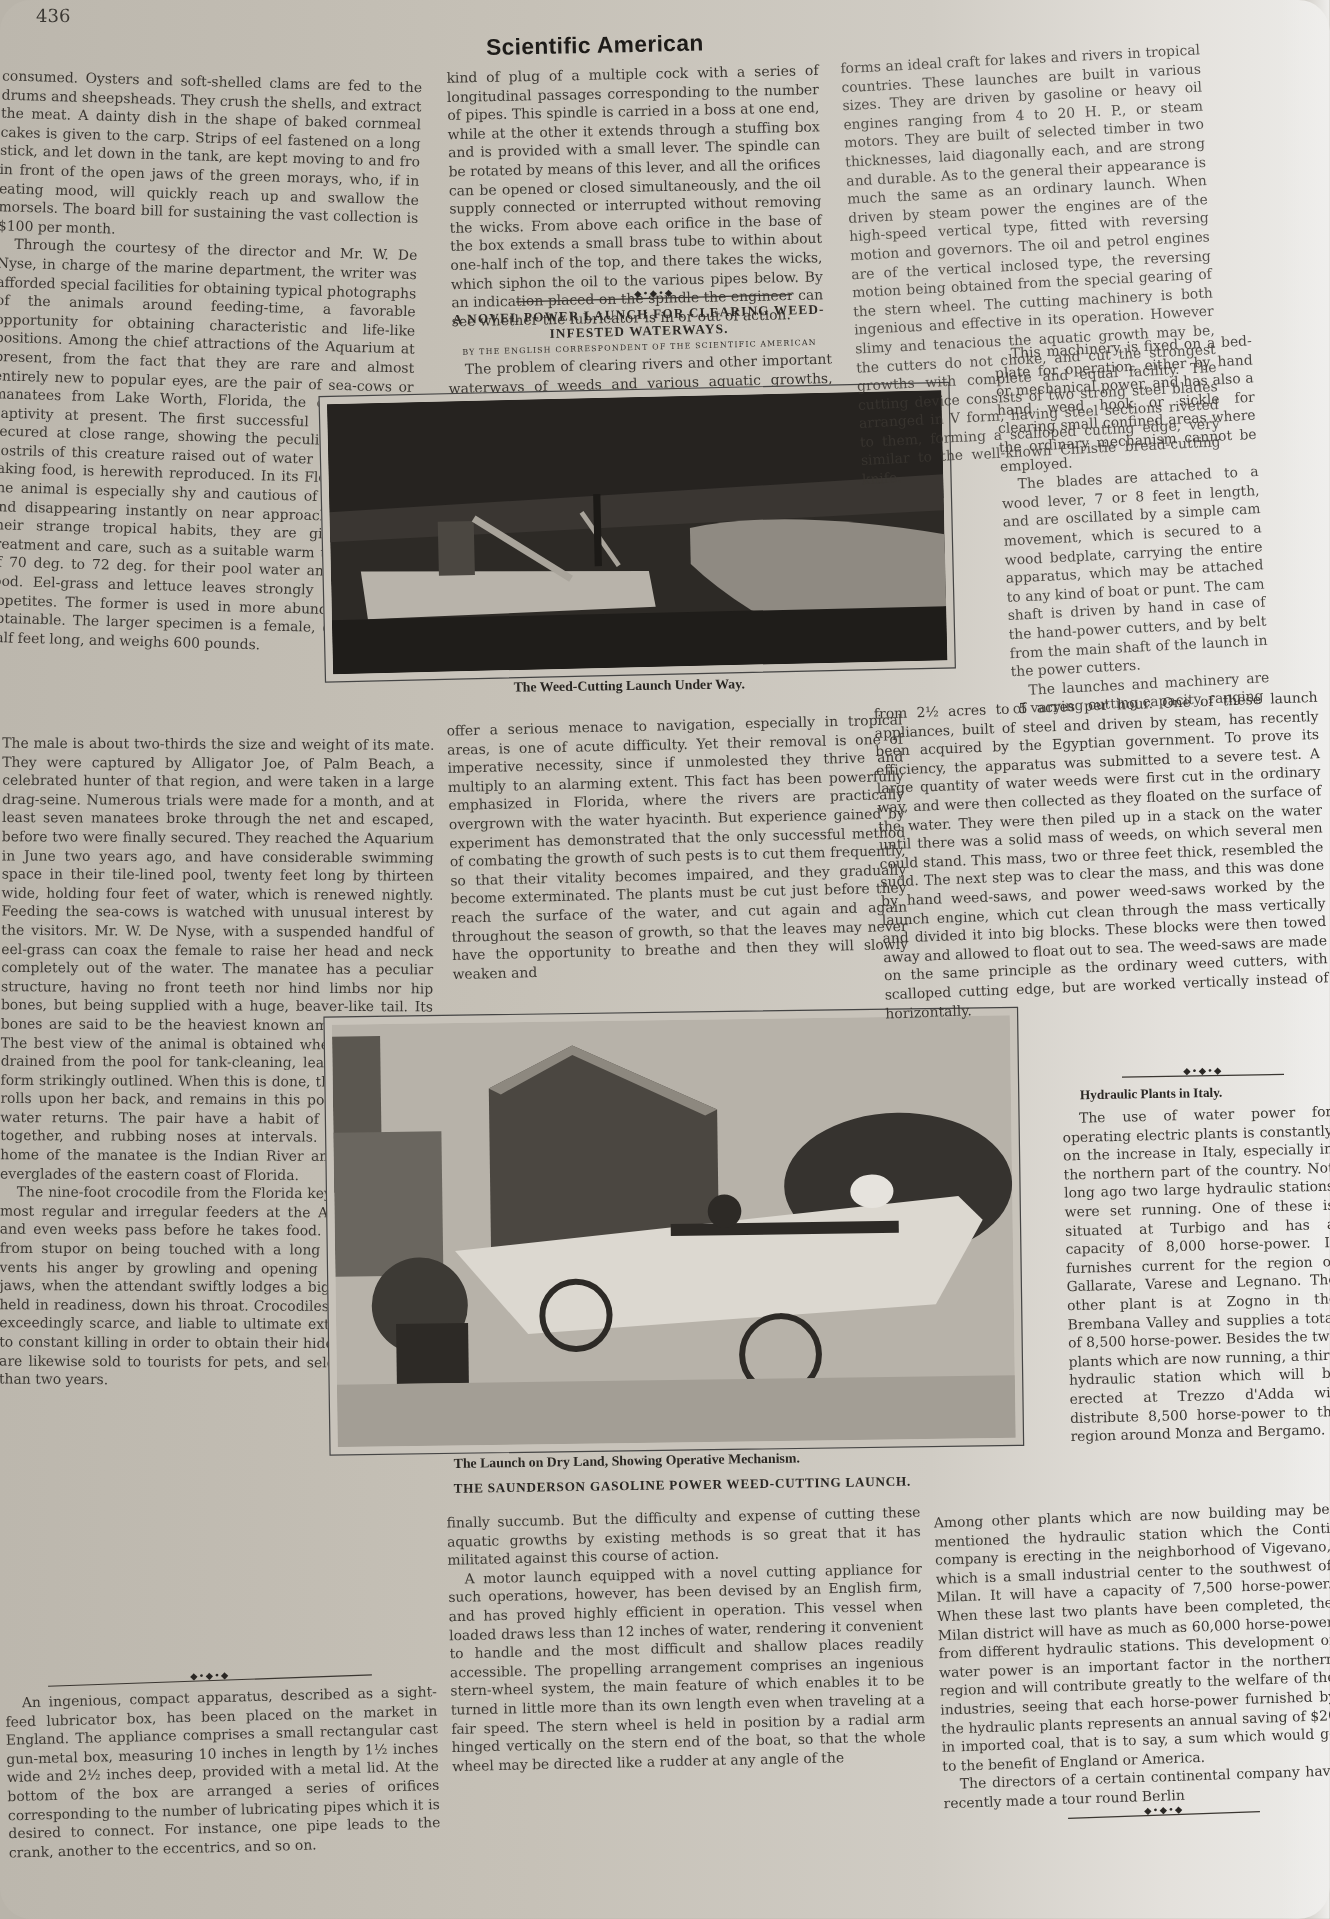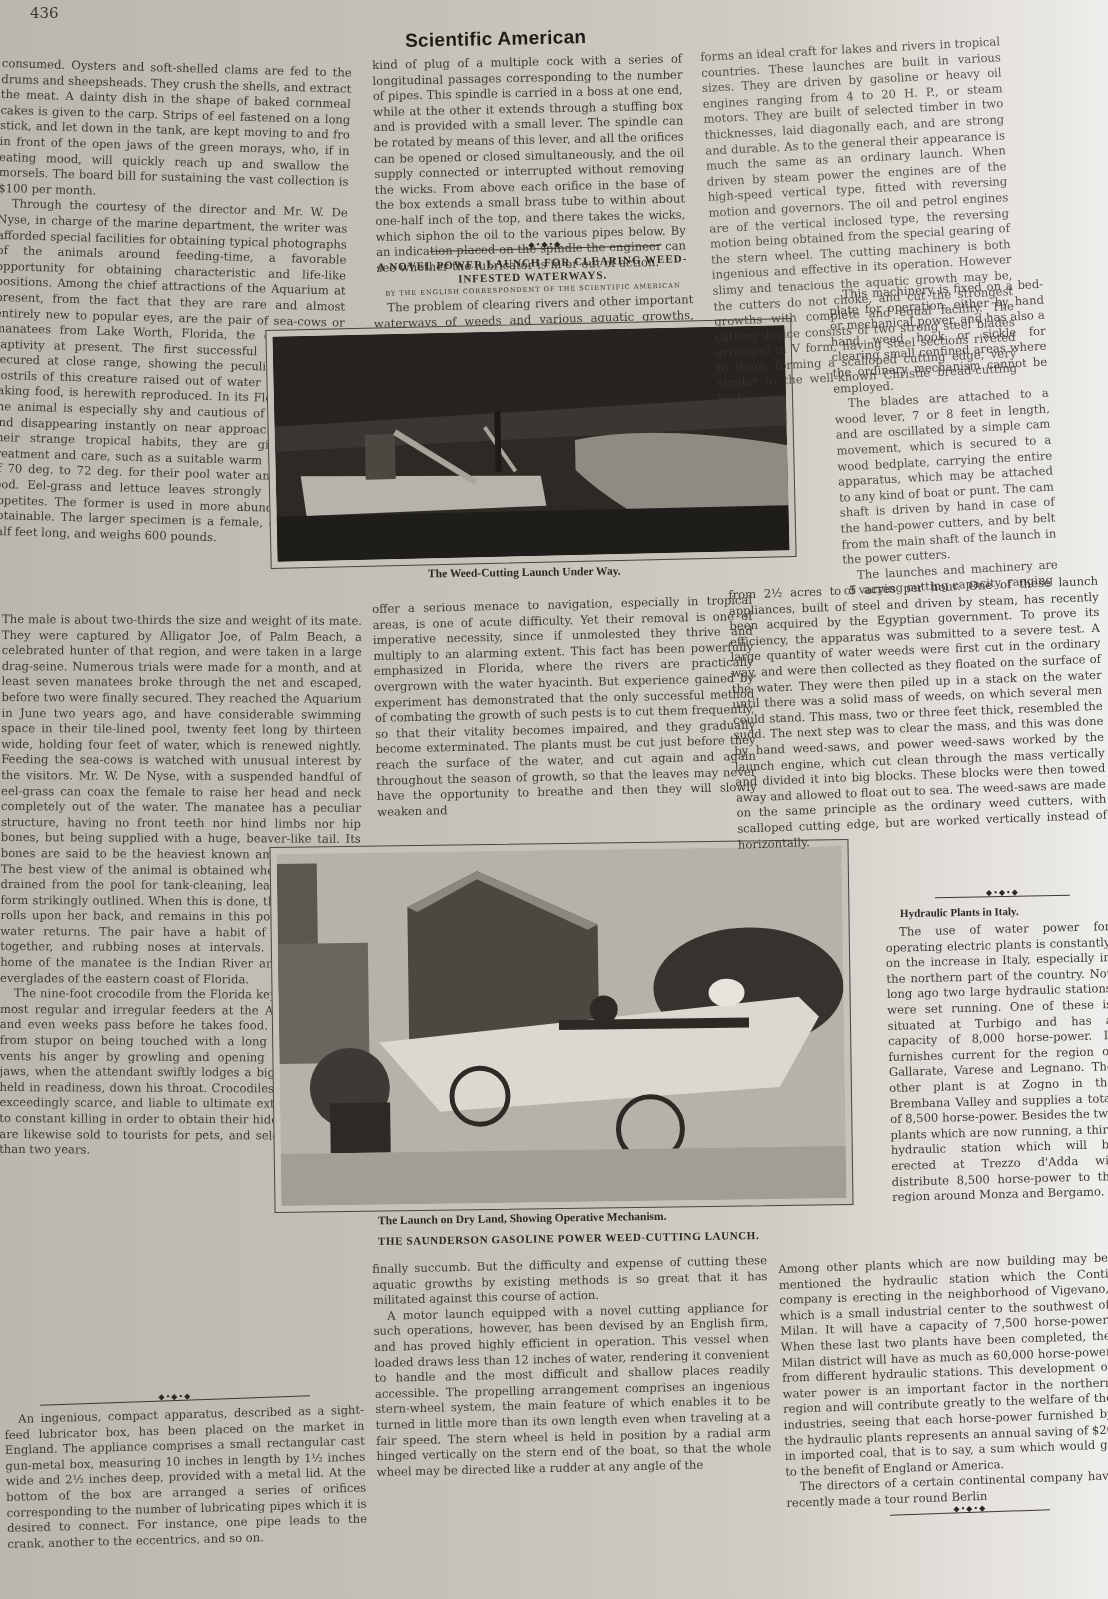--- a/index.html
+++ b/index.html
@@ -1,18 +1,18 @@
 <!DOCTYPE html>
 <html><head>
 <meta charset="utf-8">
 <style>
   html,body{margin:0;padding:0;}
   body{width:1108px;height:1599px;overflow:hidden;background:#b9b4aa;font-family:"DejaVu Serif",serif;color:#2e2b27;}
   .page{position:absolute;left:0;top:0;width:1108px;height:1599px;
-    background:linear-gradient(90deg,#bcb7ad 0%,#c6c1b7 40%,#d0ccc4 70%,#e4e1dc 88%,#ecebe8 100%);}
+    background:linear-gradient(90deg,#bcb7ad 0%,#c6c1b7 40%,#d0ccc4 70%,#e4e1dc 88%,#ecebe8 100%);border-radius:26px;}
   .gutter{position:absolute;right:0;top:0;width:40px;height:1599px;background:linear-gradient(90deg,rgba(255,255,255,0),#efeeec);}
   .pageno{position:absolute;left:30px;top:4px;font-size:15px;color:#3b3833;}
   .masthead{position:absolute;left:405px;top:28px;font-family:"Liberation Sans",sans-serif;font-weight:bold;font-size:19px;color:#1e1c19;transform:rotate(-1.2deg);letter-spacing:0.3px;}
   .col{position:absolute;font-size:11.6px;line-height:15.6px;text-align:justify;color:#3a3631;}
   .col p{margin:0;text-indent:14px;}
   .col p.noind{text-indent:0;}
   .col1{left:2px;top:56px;width:350px;transform:rotate(1.6deg);transform-origin:left top;}
   .col2{left:372px;top:58px;width:310px;transform:rotate(-1.2deg);transform-origin:left top;}
   .col3{left:700px;top:50px;width:300px;transform:rotate(-3deg);transform-origin:left top;opacity:.85;}
   .headline{font-family:"Liberation Serif",serif;font-weight:bold;text-align:center;font-size:11px;letter-spacing:1px;line-height:14px;margin:4px 0 2px;}

